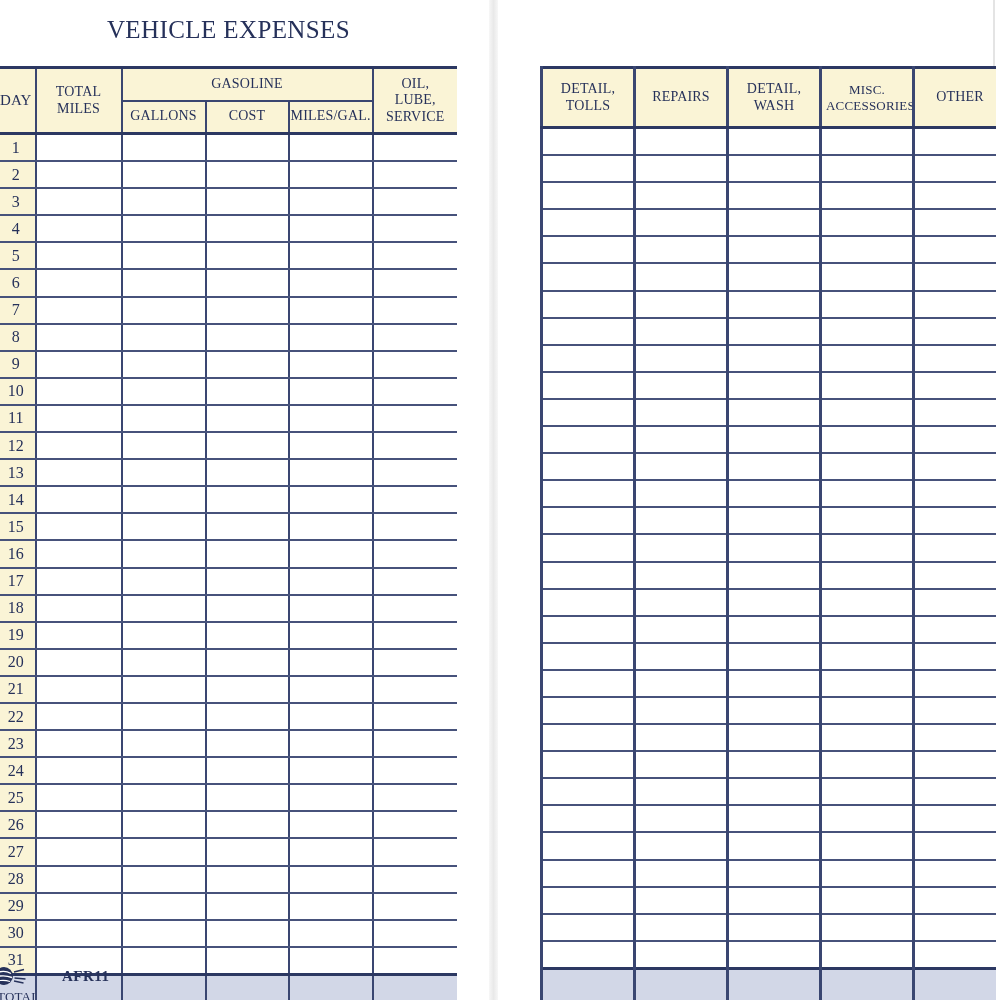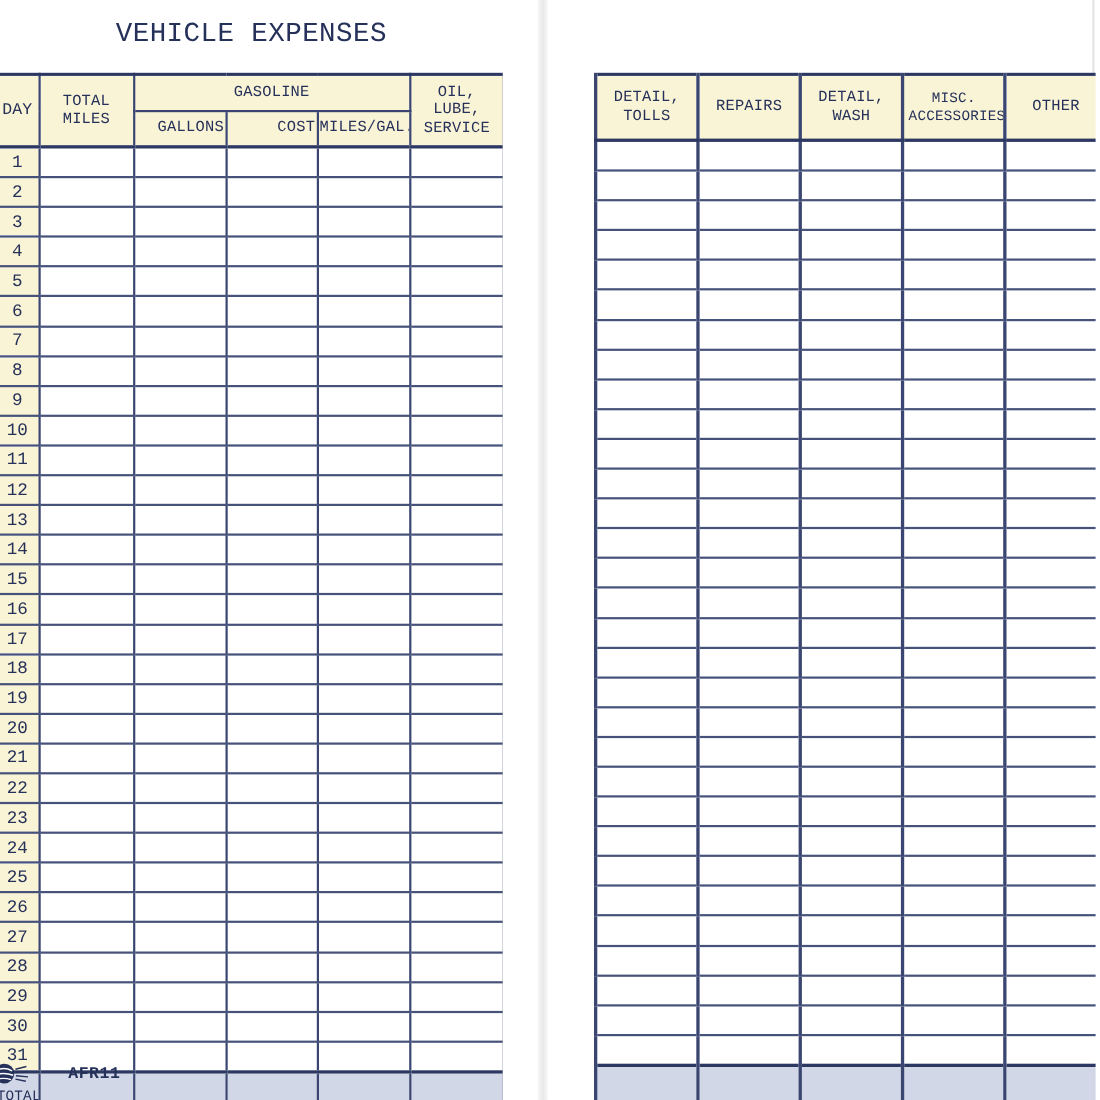--- a/index.html
+++ b/index.html
@@ -10,21 +10,21 @@
     --header-cream:#faf4d6;
     --total-lavender:#d2d7e7;
     --paper-white:#ffffff;
     --gutter-gray:#e9e9e9;
   }
   html,body{margin:0;padding:0;}
   body{background:#fff;}
   .canvas{
     position:relative;width:1000px;height:1000px;overflow:hidden;
     background:var(--paper-white);
-    font-family:Liberation Mono, monospace;
+    font-family:Liberation Serif, serif;
     color:var(--navy-text);
   }
   
   .gutter{
     position:absolute;left:489px;top:0;width:9px;height:1000px;
     background:linear-gradient(to right,#f7f7f7,var(--gutter-gray),#f7f7f7);
     z-index:0;
   }
   .page-edge-right{
     position:absolute;left:993px;top:0;width:2px;height:1000px;
@@ -47,21 +47,21 @@
   .tbl-left{width:463px;margin-left:-6px;border:3px solid var(--border-heavy);}
   .tbl-right{width:465px;border:3px solid var(--border-heavy);}
   th,td{margin:0;overflow:hidden;}
   th{
     background:var(--header-cream);color:var(--navy-text);
     font-weight:normal;font-size:14px;line-height:1.18;letter-spacing:.2px;
     border:2px solid var(--border-navy);padding:0 10px;
   }
   .tbl-left thead tr{height:33px;}
   .tbl-left thead th{border-bottom-width:2px;}
-  .tbl-left thead tr.sub-row th{white-space:nowrap;padding:0 1px;text-align:right;}
+  .tbl-left thead tr.sub-row th{white-space:nowrap;padding:0 1px;}
   .tbl-left thead tr.sub-row th,
   .tbl-left thead th.group-head{font-size:14px;}
   th.day-head{padding:0;font-size:15px;}
   .tbl-left thead tr.sub-row th,
   .tbl-left thead th[rowspan]{border-bottom:3px solid var(--border-heavy);}
   .tbl-right thead tr{height:60px;}
   .tbl-right thead th{border-bottom:3px solid var(--border-heavy);border-left-width:3px;border-right-width:3px;}
   .tbl-right thead th:nth-child(4){font-size:13px;padding:0 4px;}
   tbody td{
     height:23.1px;background:var(--paper-white);

